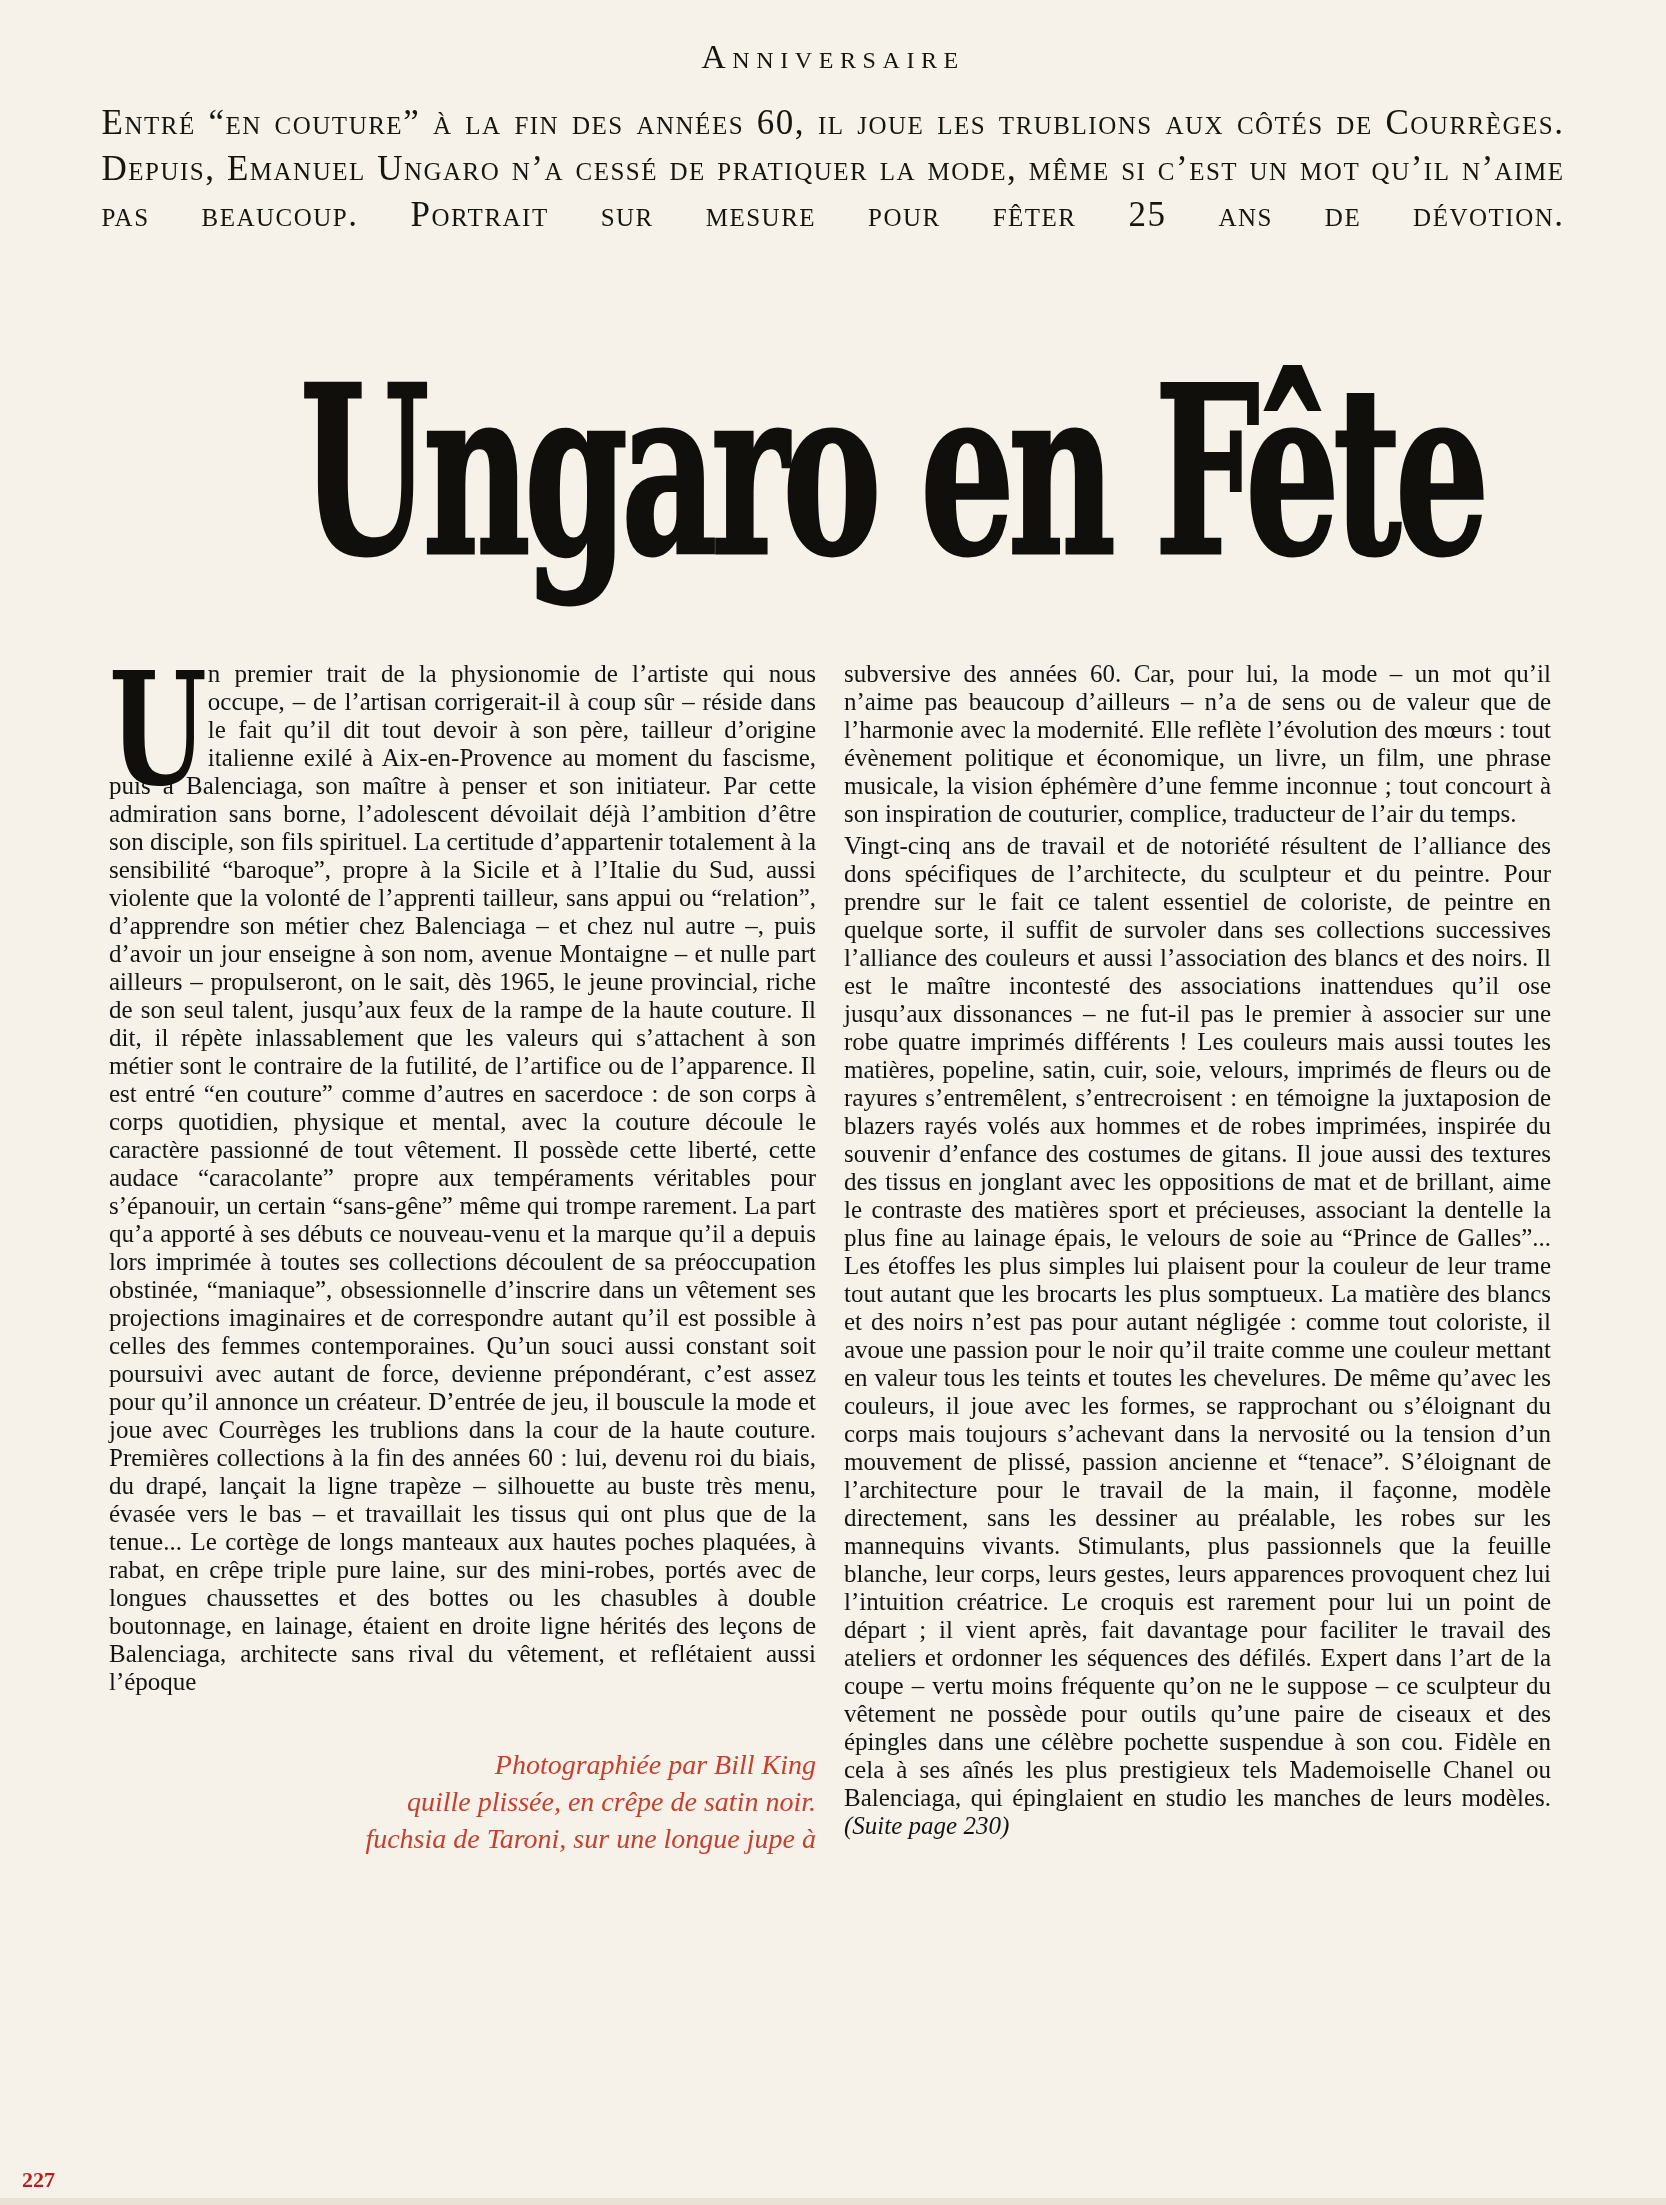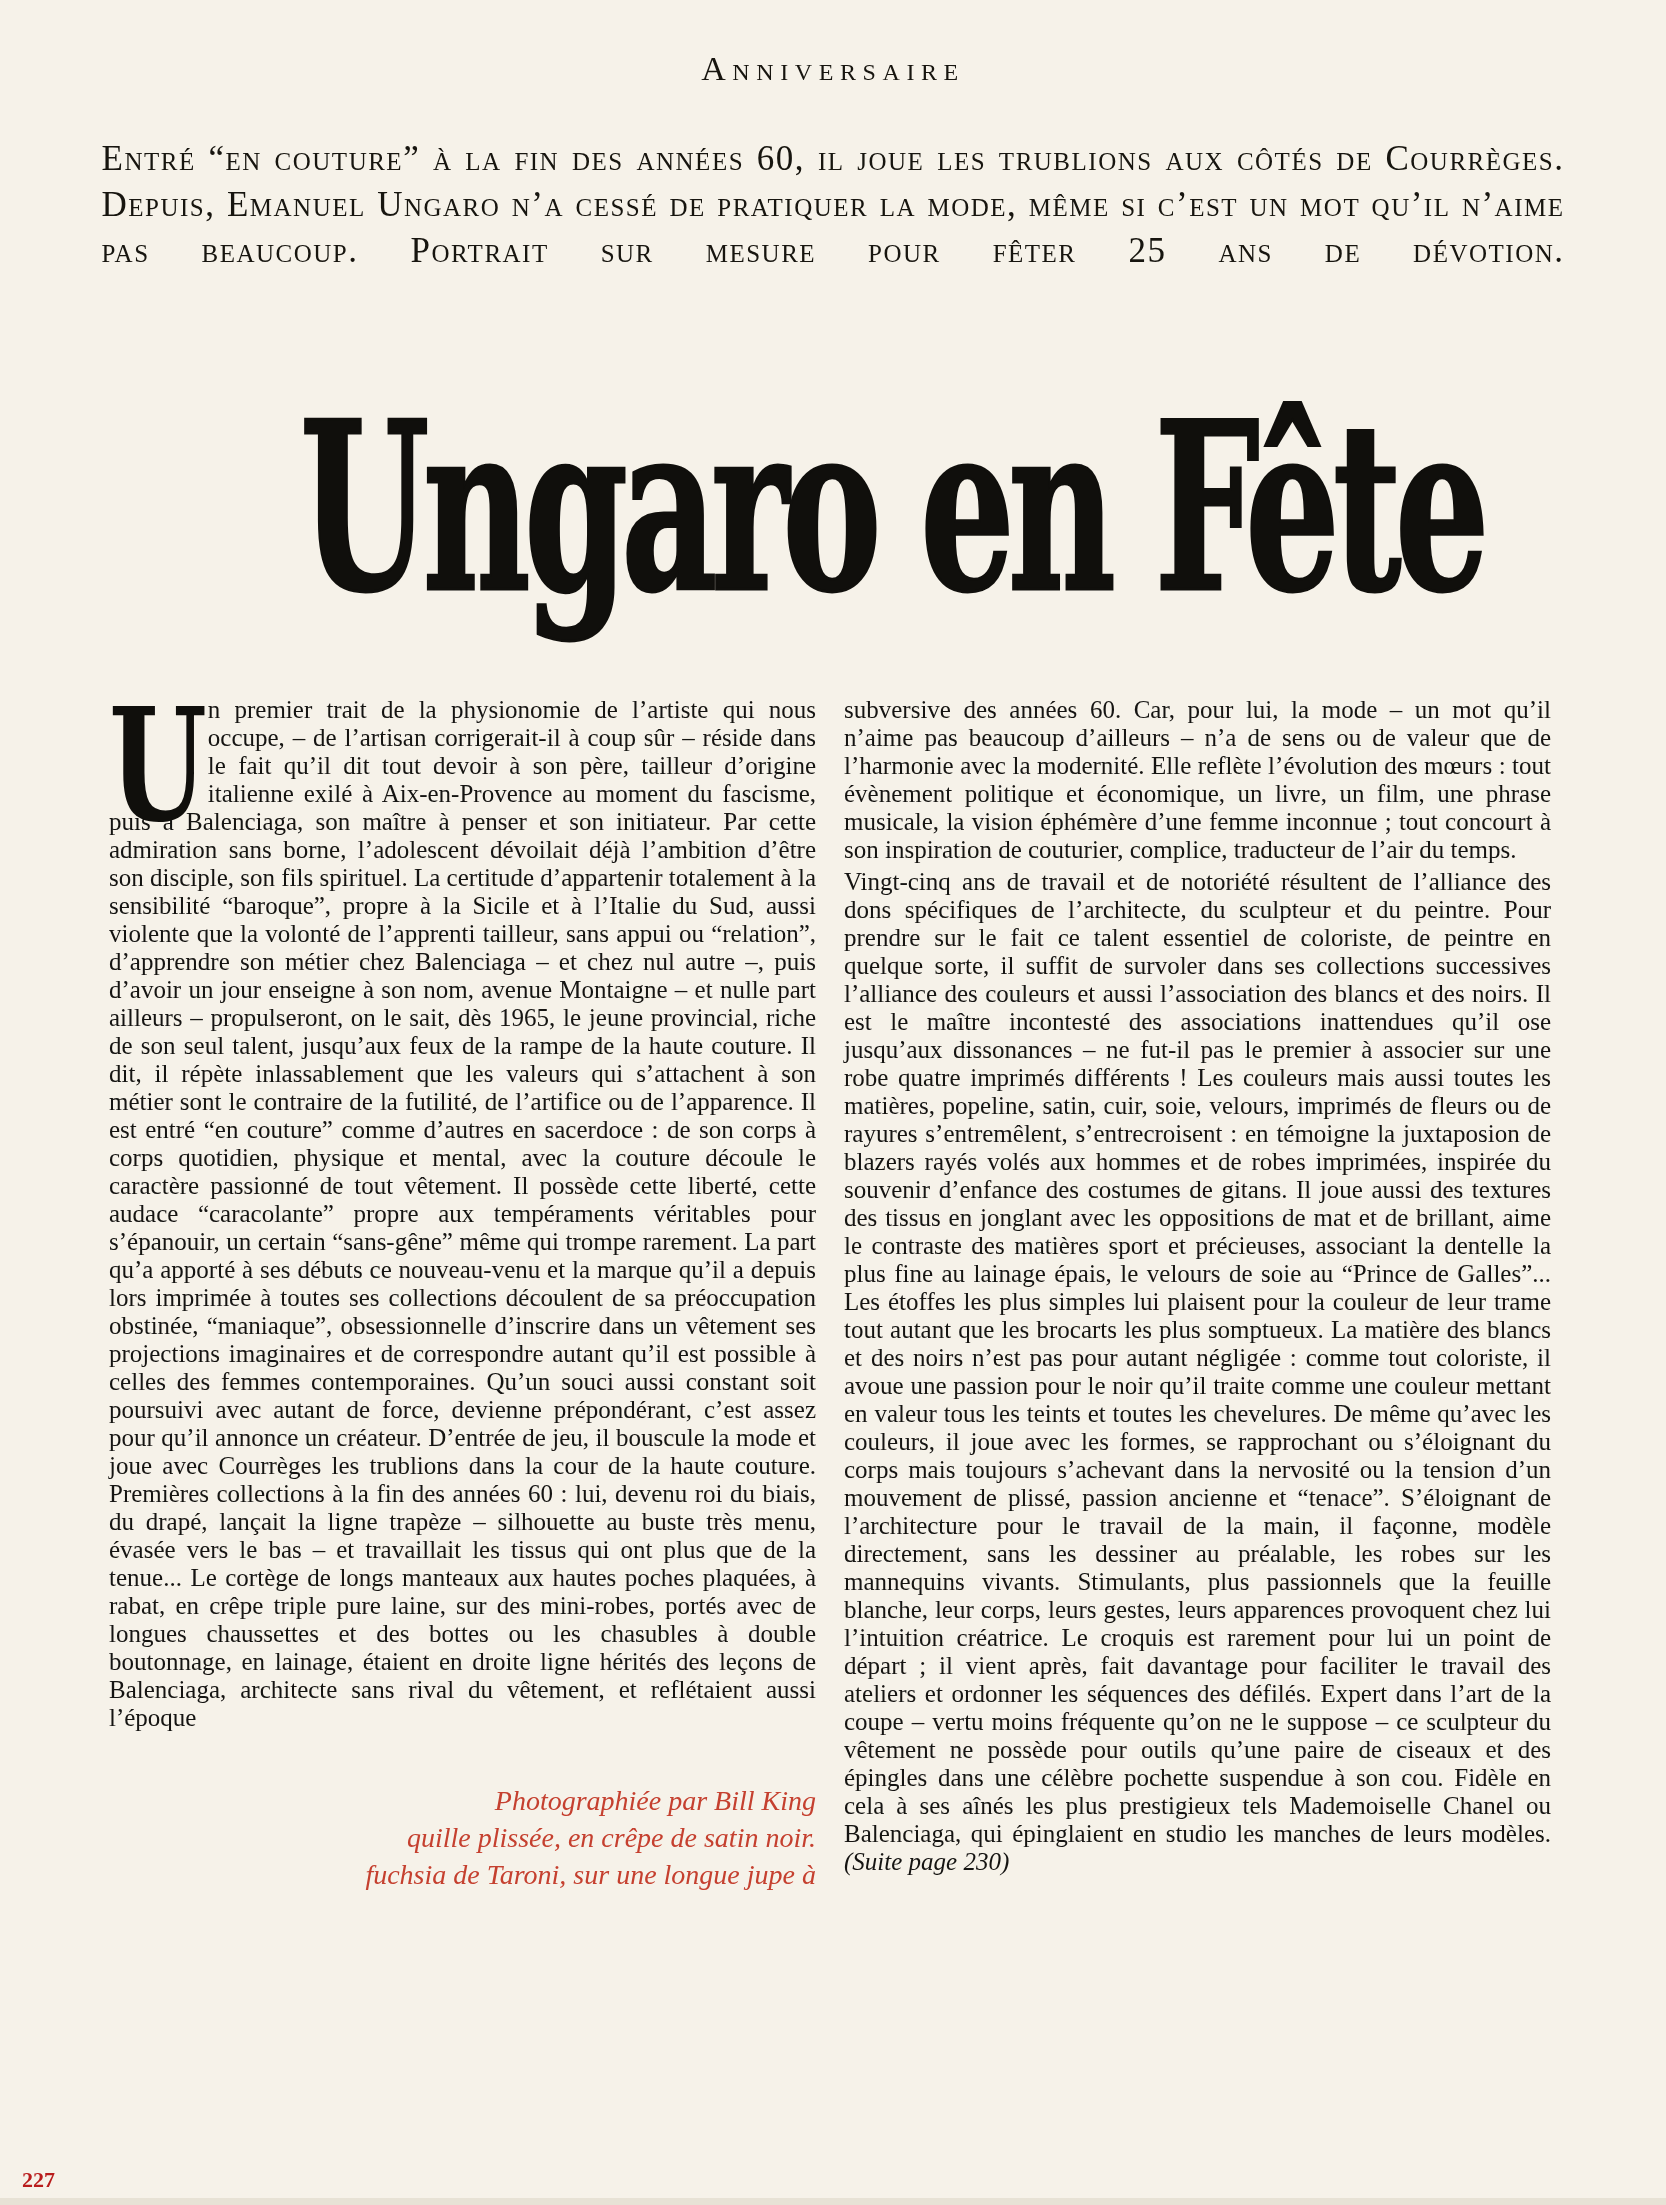--- a/index.html
+++ b/index.html
@@ -10,30 +10,30 @@
   .page {
     position: relative;
     width: 1666px;
     height: 2205px;
     background: #f6f2e9;
     color: #151412;
     font-family: "Liberation Serif", serif;
     overflow: hidden;
   }
   .kicker {
-    padding-top: 50px;
+    padding-top: 38px;
     text-align: center;
     font-variant: small-caps;
     font-size: 34px;
     letter-spacing: 6.6px;
     color: #17150f;
   }
   .intro {
     width: 1463px;
-    margin: 48px auto 0 auto;
+    margin: 24px auto 0 auto;
     font-variant: small-caps;
     font-size: 35px;
     line-height: 46px;
     letter-spacing: 1.5px;
     text-align: justify;
     text-align-last: justify;
     color: #17150f;
   }
   .title {
     margin: 116px 0 0 0;

